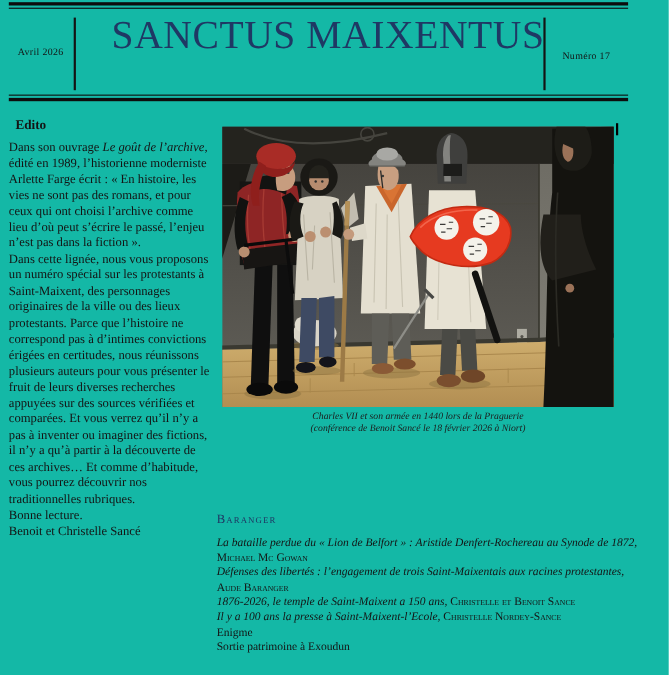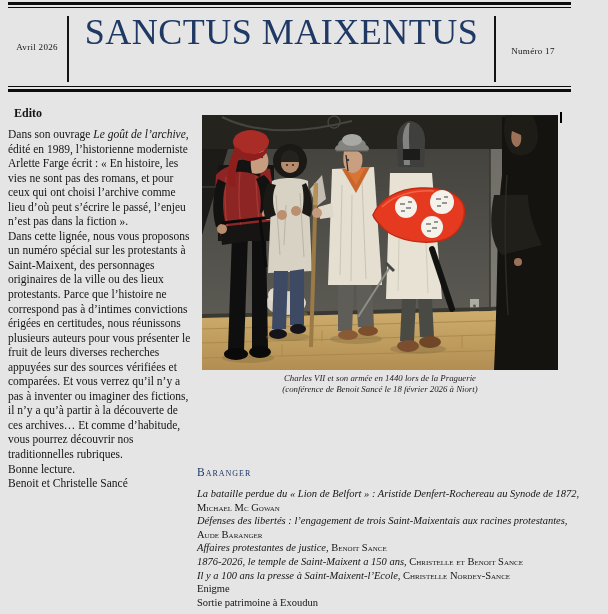--- a/index.html
+++ b/index.html
@@ -1,29 +1,29 @@
 <!DOCTYPE html>
 <html><head>
 <meta charset="utf-8">
 <title>Sanctus Maixentus</title>
 <style>
   html,body{margin:0;padding:0;}
   .page{
-    position:relative; width:608px; height:614px; background:#e5e5e5;
+    position:relative; width:608px; height:614px; background:#14b8a6;
     overflow:hidden; font-family:"Liberation Serif", serif; color:#141414;
   }
   .abs{position:absolute;}
   
   .double-rule{position:absolute; left:8px; width:563px; height:2px;
     border-top:3px solid #0d0d0d; border-bottom:1px solid #0d0d0d;}
   .double-rule.flip{border-top-width:1px; border-bottom-width:3px;}
   .vline{position:absolute; width:0; border-left:2px solid #141414;}
   .m-date{left:6px; top:42px; width:62px; text-align:center; font-size:9px; letter-spacing:.3px;}
   .m-issue{left:496px; top:46px; width:74px; text-align:center; font-size:9px; letter-spacing:.3px;}
-  .m-title{left:68px; top:12px; width:427px; text-align:center; font-size:36px;
+  .m-title{left:68px; top:12px; width:427px; text-align:right; font-size:36px;
     color:#1f3864; letter-spacing:.5px; white-space:nowrap; line-height:40px;}
   .m-sub{left:68px; top:55px; width:427px; text-align:center; font-size:18px;
     color:#1f3864; letter-spacing:2px; white-space:nowrap;}
   
   .edito{left:8px; top:100px; width:186px; font-size:11.5px; line-height:14.55px; text-align:left;}
   .edito h2{margin:6px; font-size:12px; line-height:15px; font-weight:bold;}
   .edito p{margin:0;}
   .it{font-style:italic;}
   
   .photo{left:202px; top:115px; width:356px; height:255px;}
@@ -220,20 +220,19 @@
     <div>Charles VII et son armée en 1440 lors de la Praguerie</div>
     <div>(conférence de Benoit Sancé le 18 février 2026 à Niort)</div>
   </div>
 
   <div class="abs cursor"></div>
 
   <div class="abs som-head">Baranger</div>
   <div class="abs som-list">
     <div class="som-item"><span class="som-title">La bataille perdue du « Lion de Belfort » : Aristide Denfert-Rochereau au Synode de 1872, </span><span class="som-author">Michael Mc Gowan</span></div>
     <div class="som-item"><span class="som-title">Défenses des libertés : l’engagement de trois Saint-Maixentais aux racines protestantes, </span><span class="som-author">Aude Baranger</span></div>
-    <div class="som-item"><span class="som-title">Affaires protestantes de justice, </span><span class="som-author">Benoit Sance</span></div>
     <div class="som-item"><span class="som-title">1876-2026, le temple de Saint-Maixent a 150 ans, </span><span class="som-author">Christelle et Benoit Sance</span></div>
     <div class="som-item"><span class="som-title">Il y a 100 ans la presse à Saint-Maixent-l’Ecole, </span><span class="som-author">Christelle Nordey-Sance</span></div>
     <div class="som-item"><span class="som-title plain">Enigme</span></div>
     <div class="som-item"><span class="som-title plain">Sortie patrimoine à Exoudun</span></div>
   </div>
 
 </div>
 
 </body></html>

